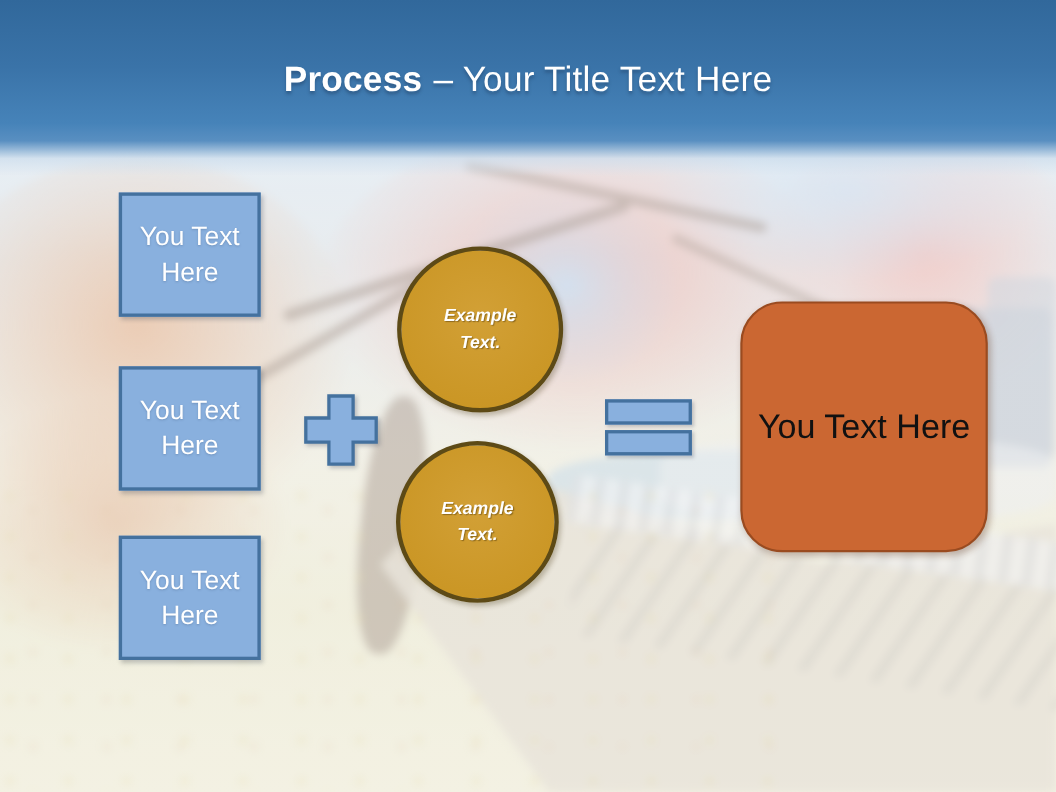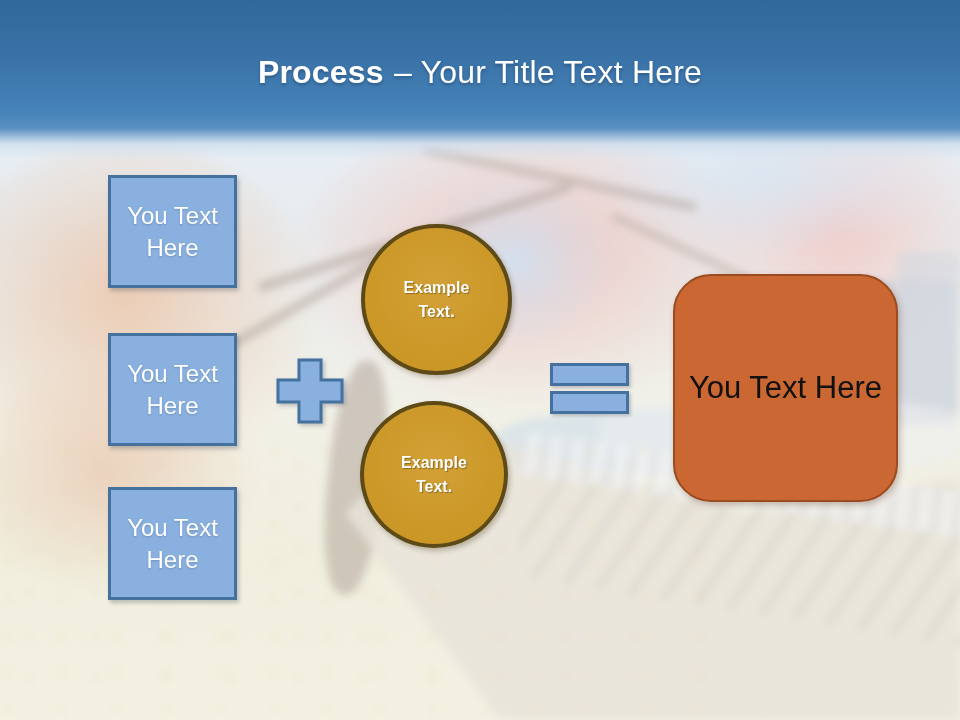--- a/index.html
+++ b/index.html
@@ -73,21 +73,21 @@
   .plus{position:absolute;left:276px;top:358px;width:68px;height:66px;
     filter:drop-shadow(2px 2px 2px rgba(50,60,80,.3));}
   .equals{position:absolute;left:550px;top:363px;width:79px;}
   .equals .bar{box-sizing:border-box;width:79px;height:23px;background:#89B0DE;
     border:3px solid #44719E;box-shadow:2px 2px 3px rgba(50,60,80,.25);}
   .equals .bar + .bar{margin-top:5px;}
   .circle{position:absolute;border-radius:50%;box-sizing:border-box;
     background:radial-gradient(circle at 50% 42%,#D2A036,#C8931F);
     border:4px solid #5D4A16;
     display:flex;align-items:center;justify-content:center;text-align:center;
-    color:#fff;font-size:16px;font-weight:700;line-height:1.5;
+    color:#fff;font-size:16px;font-weight:700;font-style:italic;line-height:1.5;
     box-shadow:2px 3px 5px rgba(70,55,20,.3);text-shadow:1px 1px 1px rgba(90,65,15,.55);}
   .circle .lbl{width:92px;}
   .c1{left:361px;top:224px;width:151px;height:151px;}
   .c2{left:360px;top:401px;width:148px;height:147px;}
   .result{position:absolute;left:673px;top:274px;width:225px;height:228px;box-sizing:border-box;
     background:#CB6732;border:2px solid #9A4B20;border-radius:38px;
     display:flex;align-items:center;justify-content:center;text-align:center;
     color:#111;font-size:31px;box-shadow:2px 3px 6px rgba(90,45,20,.3);}
 </style>
 </head>

